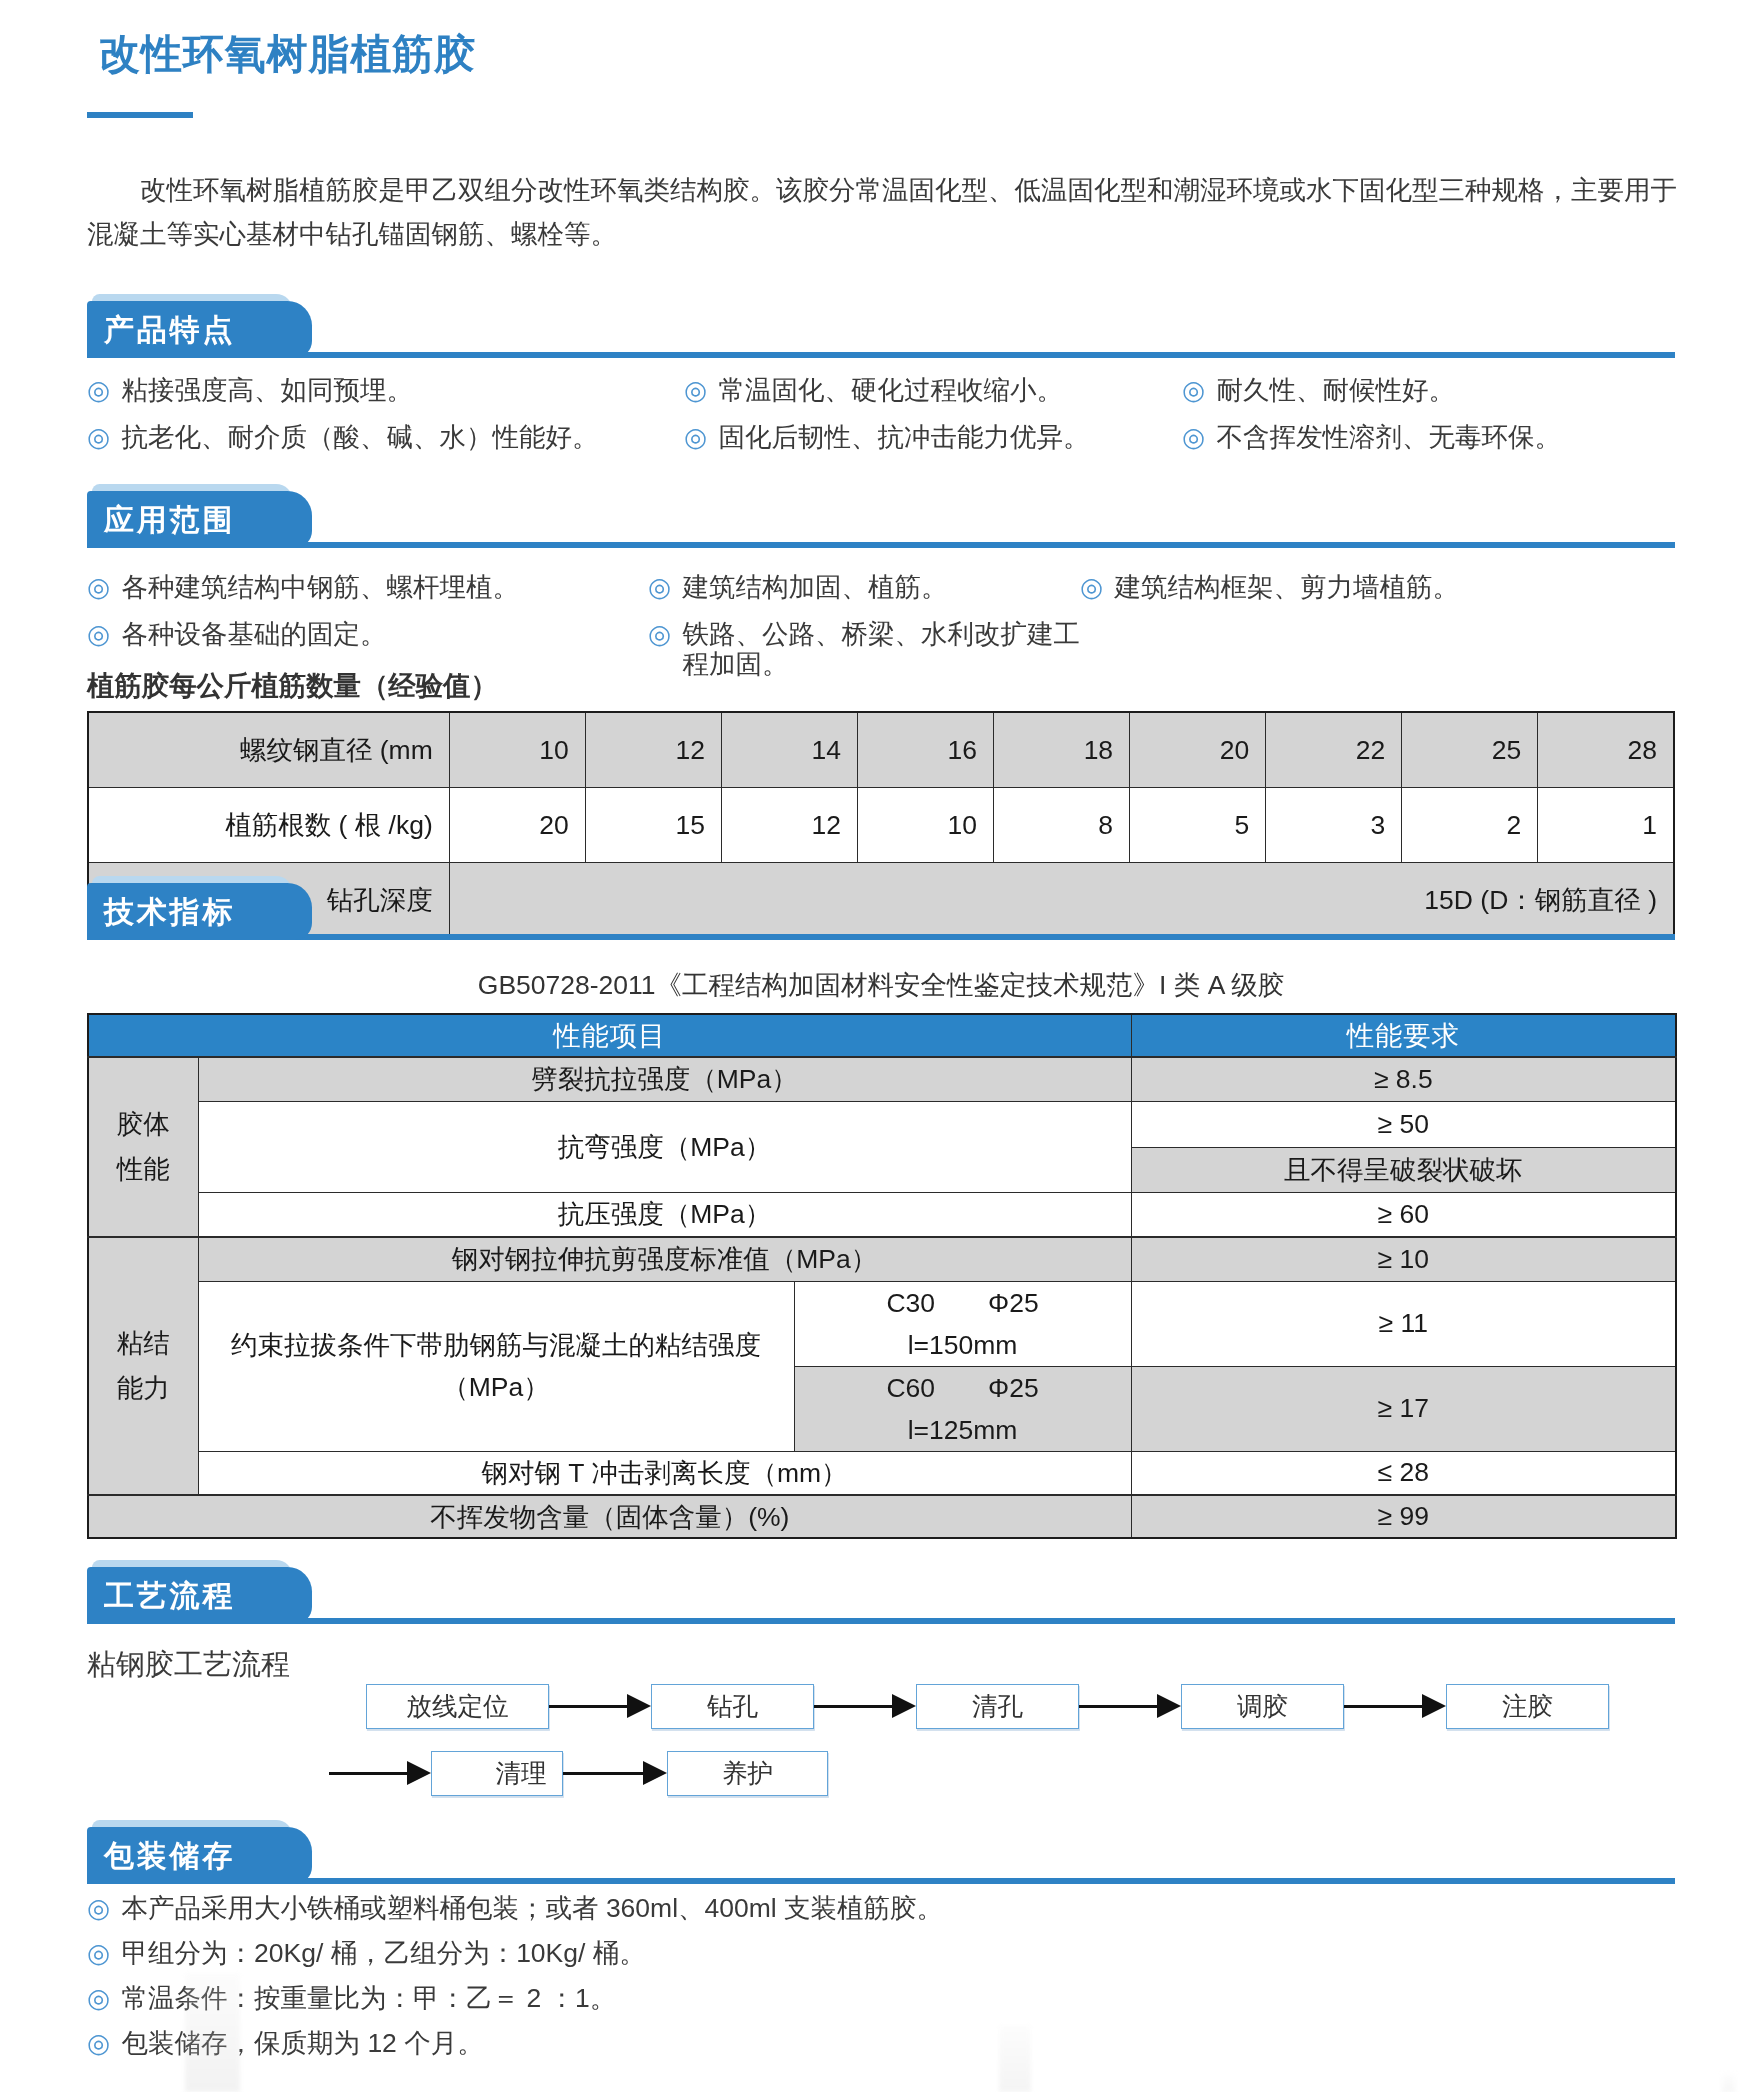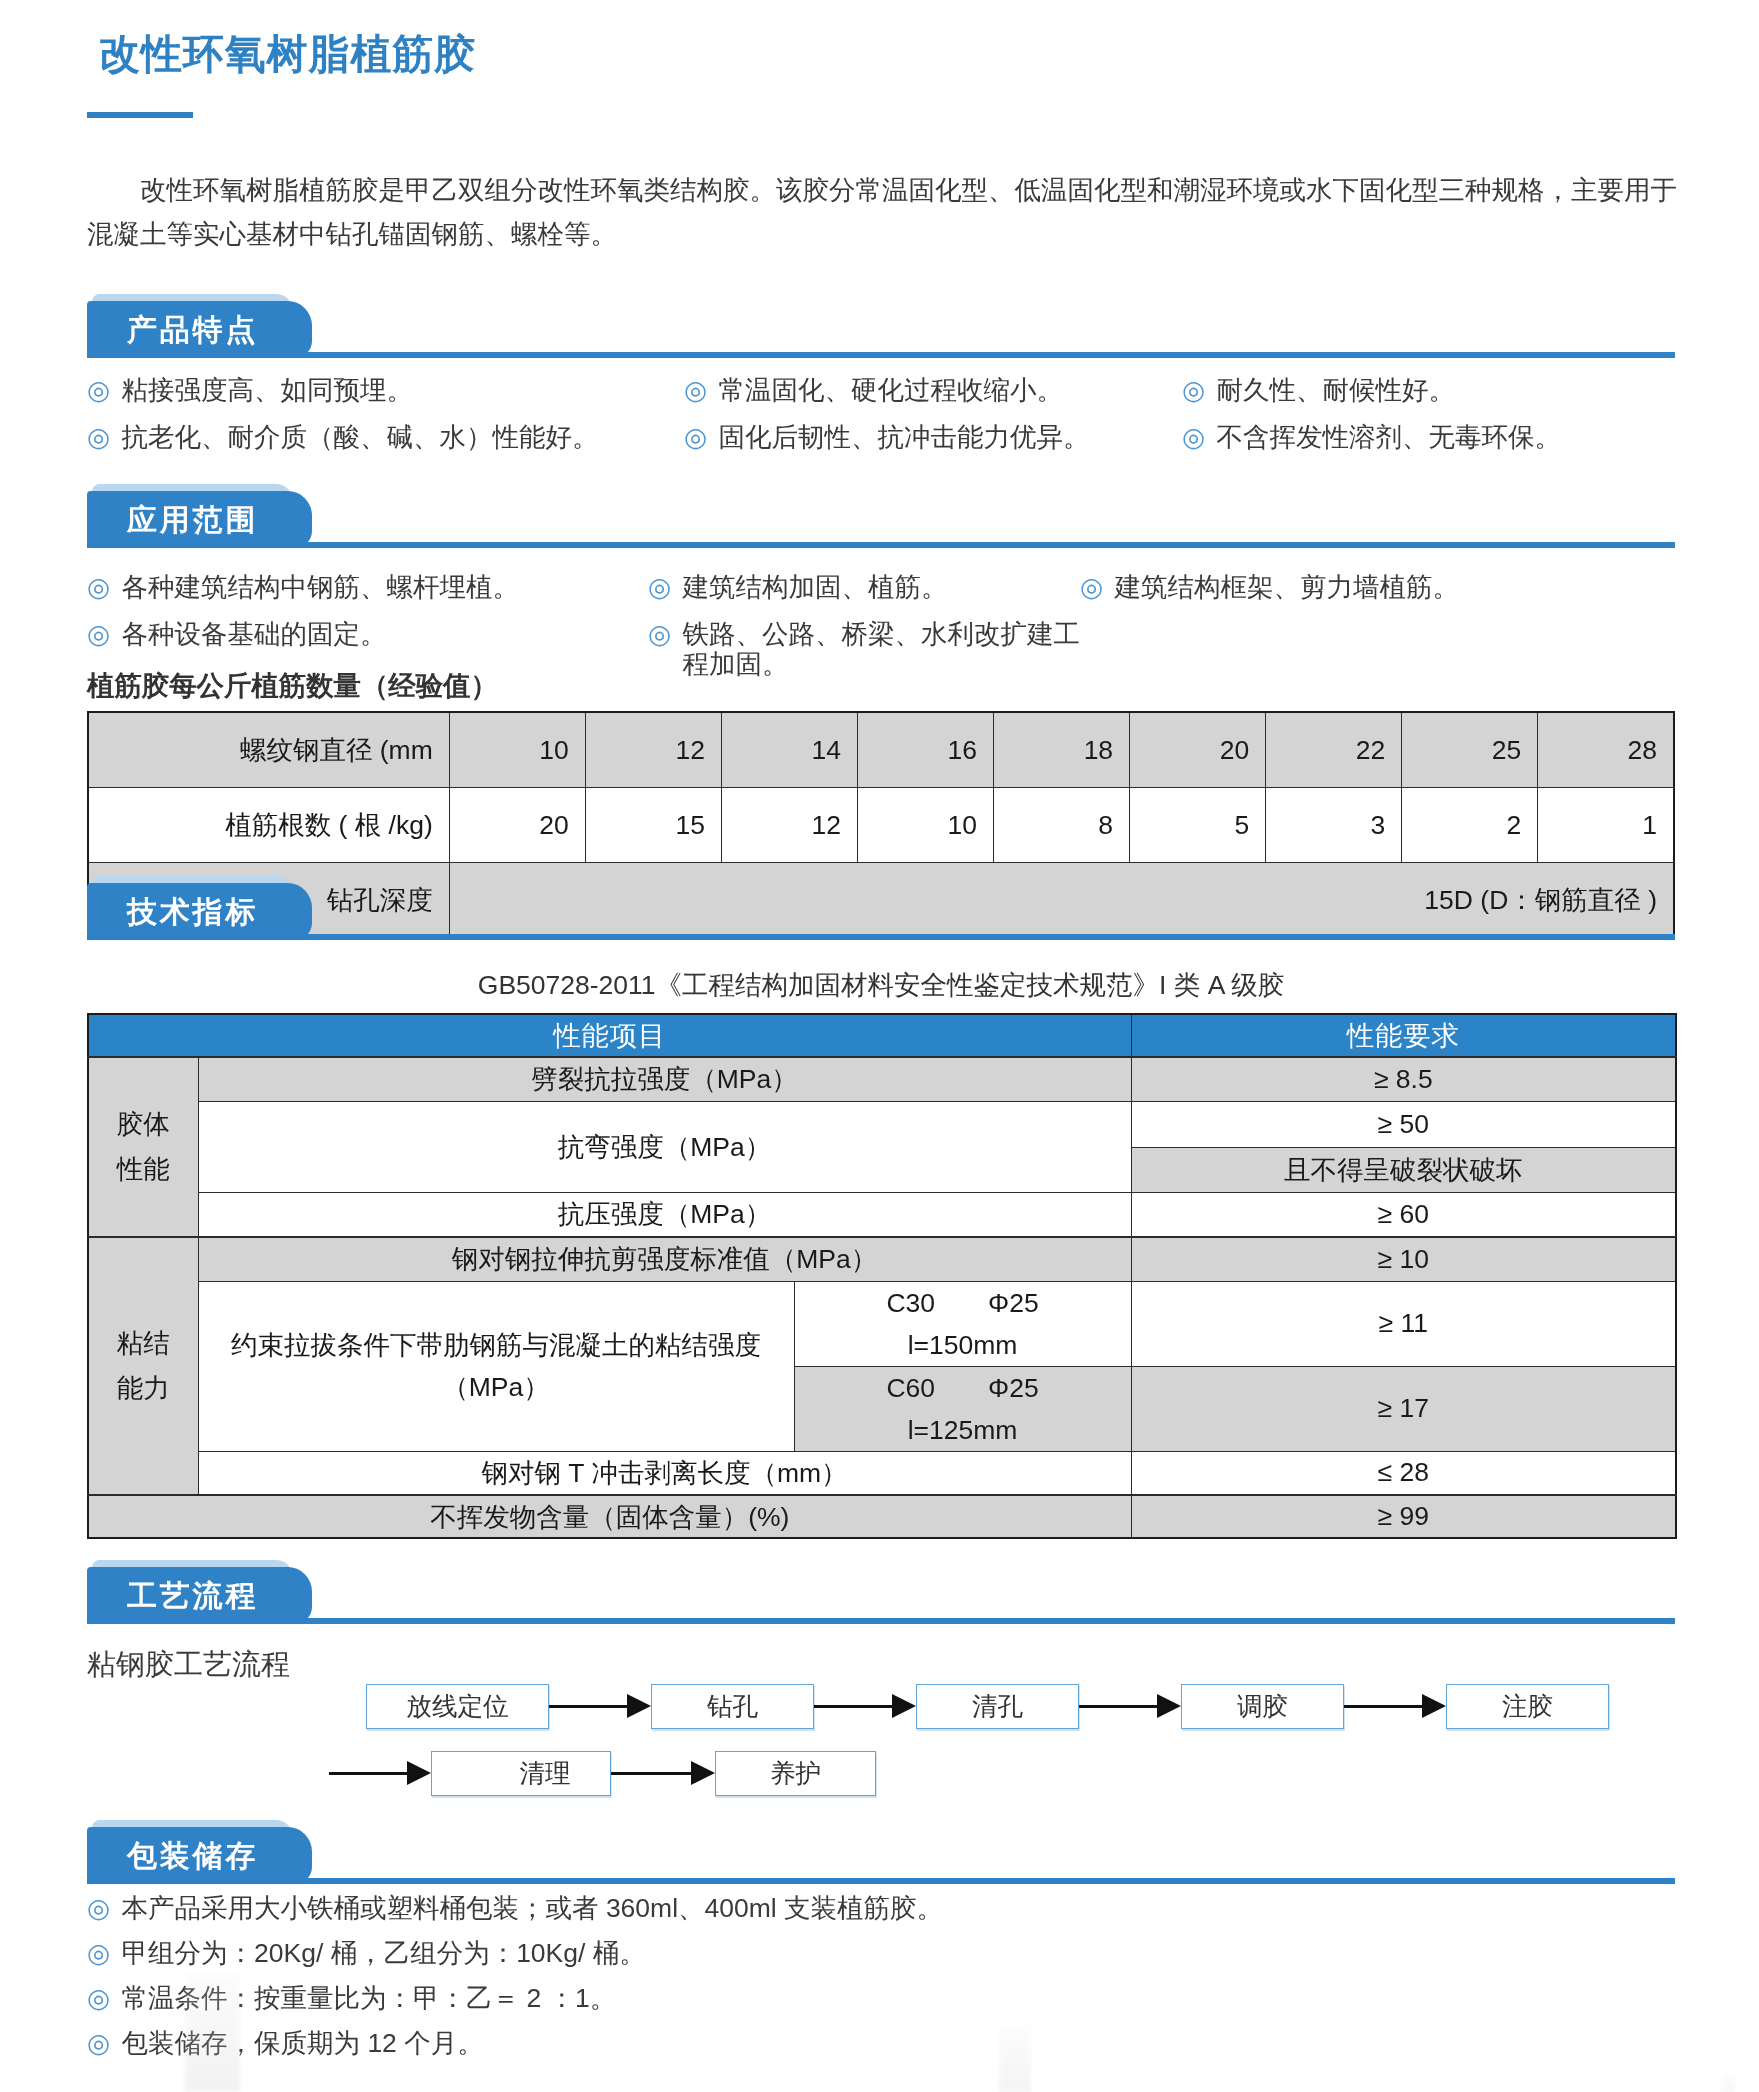--- a/index.html
+++ b/index.html
@@ -29,21 +29,21 @@
   .section-tab { position: absolute; left: 87px; width: 1588px; height: 63px; }
   .tab-back {
     position: absolute; left: 4.7px; top: 0; width: 201px; height: 24.6px;
     background: #B9D8EF; border-radius: 7.6px 17px 0 0;
   }
   .tab-line { position: absolute; left: 0; top: 58px; width: 100%; height: 5.7px; background: #2E82C5; }
   .tab-main {
     position: absolute; left: 0; top: 6.6px; width: 225px; height: 57px; box-sizing: border-box;
     background: #2E82C5; border-radius: 3.8px 24.6px 17px 1.9px;
     color: #fff; font-size: 30px; font-weight: bold; letter-spacing: 2.8px;
-    line-height: 57px; padding-left: 40px;
+    line-height: 57px; padding-left: 17px;
   }
 
   
   .bullets { position: absolute; left: 87px; width: 1588px; display: grid; row-gap: 17px; }
   #features-bullets { grid-template-columns: 597px 498px 493px; }
   #apps-bullets { grid-template-columns: 561px 432px 594px; }
   .bullet { display: flex; align-items: flex-start; font-size: 26.5px; line-height: 30px; color: #3a3a3a; }
   .dot { color: #4E96D2; margin-right: 11.4px; font-size: 26.5px; line-height: 30px; }
 
   
@@ -85,21 +85,21 @@
   #process-subtitle { position: absolute; left: 87px; top: 1645px; font-size: 29px; color: #3a3a3a; }
   .flow-row { position: absolute; display: flex; align-items: center; }
   #flow-row1 { left: 331px; top: 1684px; padding-left: 35px; }
   #flow-row2 { left: 329px; top: 1751px; }
   .flow-box {
     height: 45px; box-sizing: border-box; background: #fff;
     border: 1.9px solid #63A4D8; box-shadow: 0.9px 1.9px 0 rgba(120,160,200,0.35);
     display: flex; align-items: center; justify-content: center;
     font-size: 25.6px; color: #333; flex: 0 0 auto;
   }
-  .fb-wide { width: 183px; } .fb { width: 163px; } .fb-m { width: 180px; padding-left: 48px; } .fb-s { width: 161px; }
+  .fb-wide { width: 183px; } .fb { width: 163px; } .fb-m { width: 132px; padding-left: 48px; } .fb-s { width: 161px; }
   .flow-arrow { position: relative; width: 102px; height: 24.6px; flex: 0 0 auto; }
   .flow-arrow::before {
     content: ""; position: absolute; left: 0; right: 21px; top: 10.4px; height: 3.8px; background: #111;
   }
   .flow-arrow::after {
     content: ""; position: absolute; right: 0; top: 0;
     border-left: 24.6px solid #111; border-top: 12.3px solid transparent; border-bottom: 12.3px solid transparent;
   }
 
   

